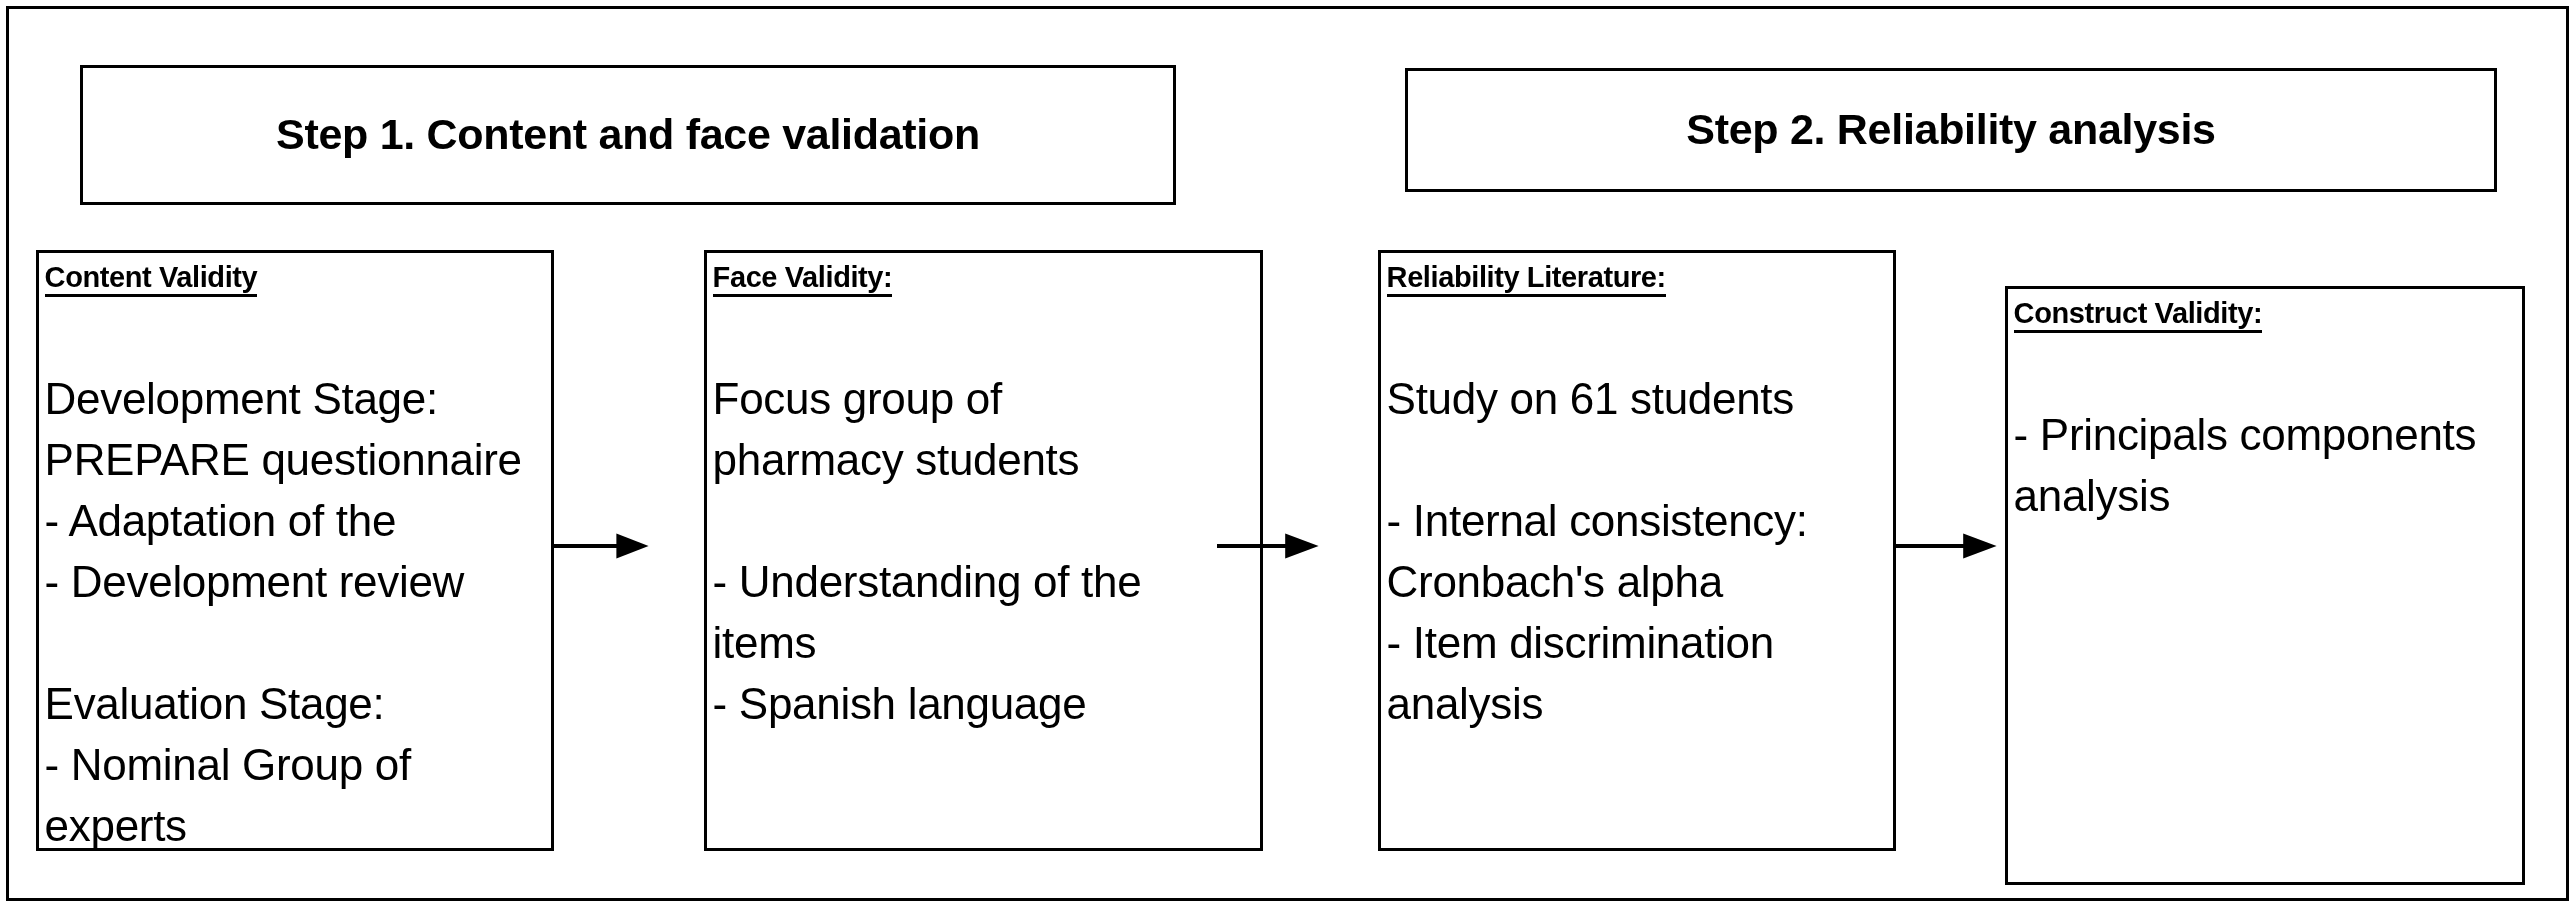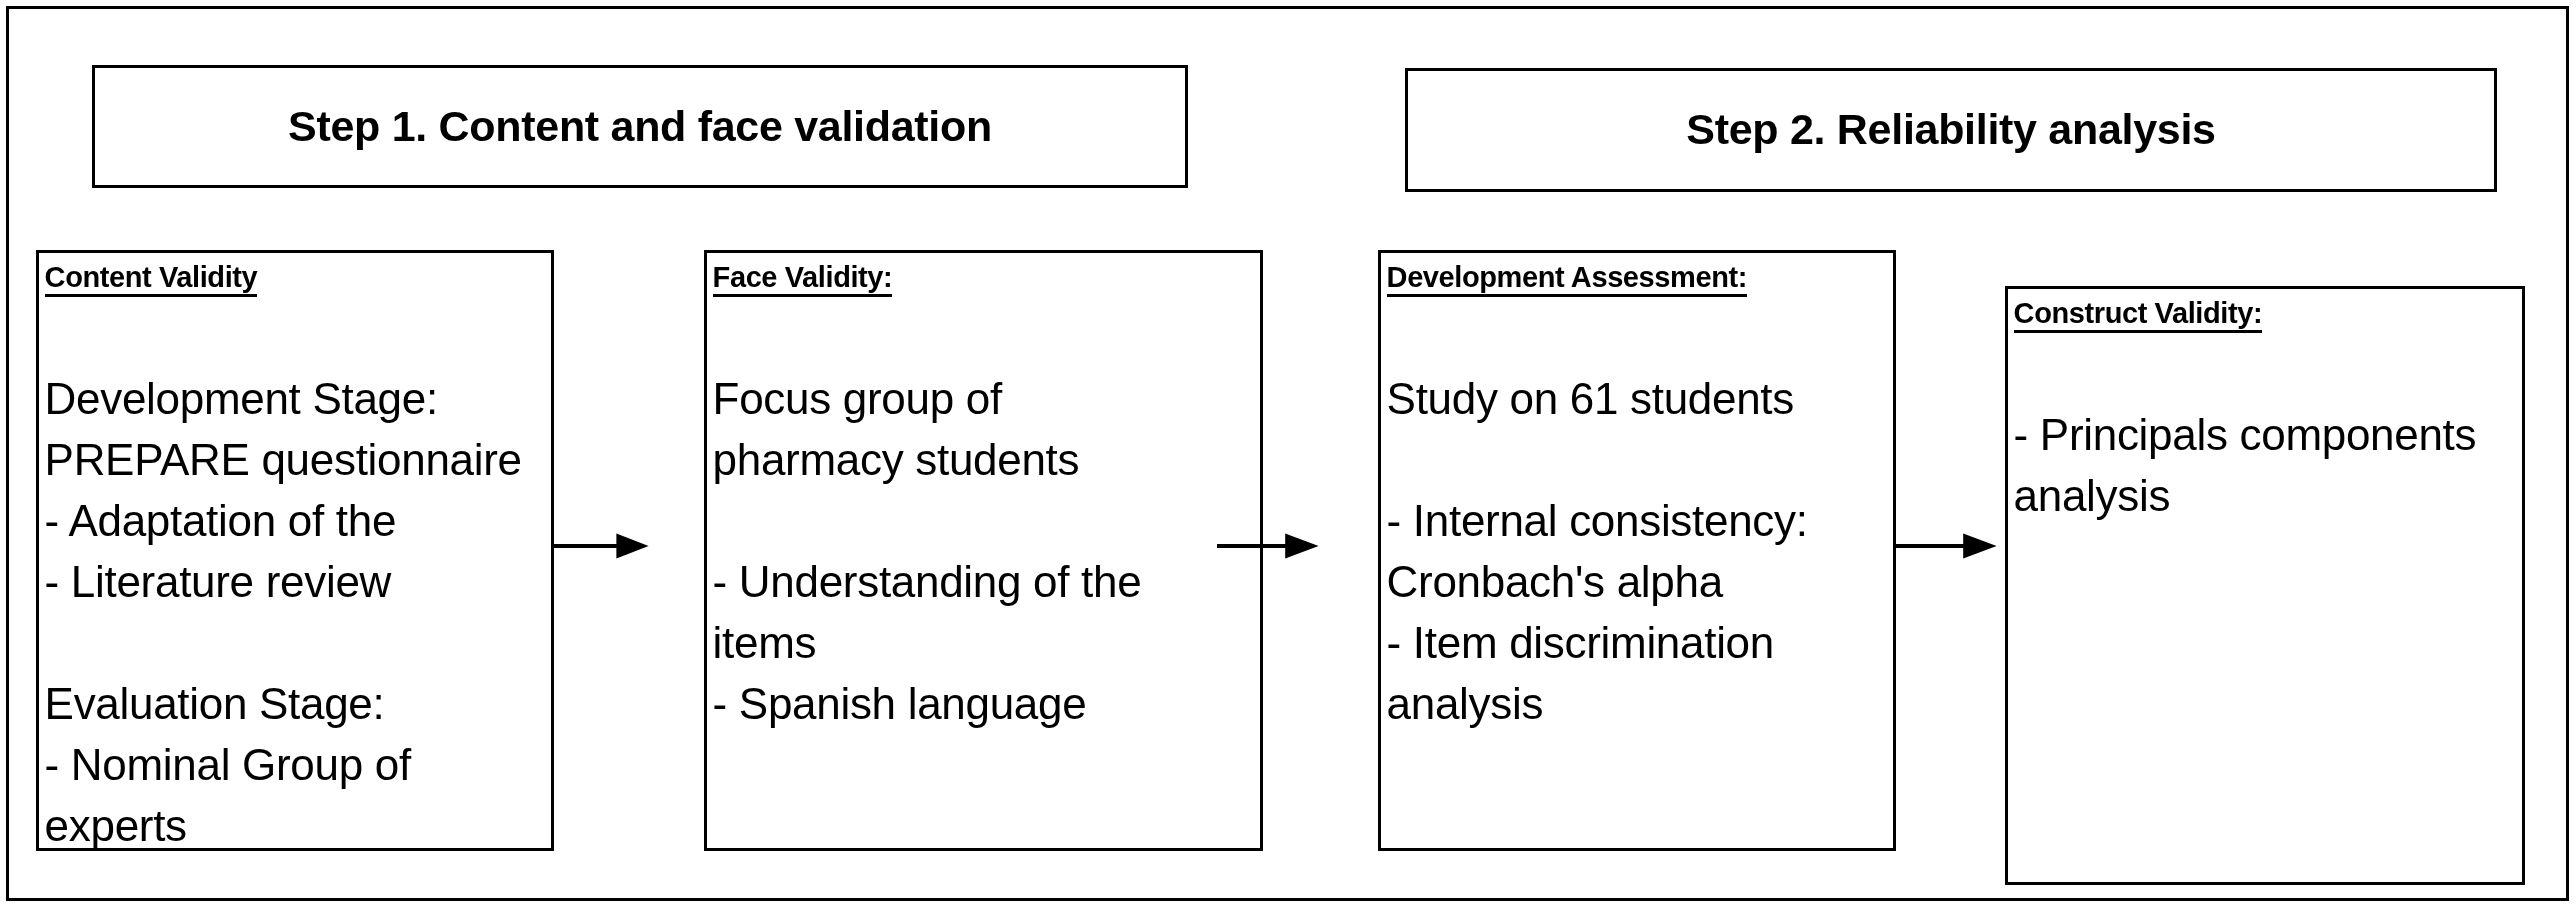--- a/index.html
+++ b/index.html
@@ -40,21 +40,21 @@
     justify-content: center;
   }
   .step-box .step-label {
     font-size: 43px;
     font-weight: bold;
     letter-spacing: -0.3px;
     line-height: 1.1;
     text-align: center;
     white-space: nowrap;
   }
-  #step-1-box { left: 92px; top: 65px;  width: 1096px; height: 123px; }
+  #step-1-box { left: 80px; top: 65px;  width: 1096px; height: 140px; }
   #step-2-box { left: 1405px; top: 68px; width: 1092px; height: 124px; justify-content: center; }
 
   
   .content-box {
     position: absolute;
     border: 3.5px solid #000000;
     box-sizing: border-box;
     background: #ffffff;
     padding: 5.6px 4.2px 4.2px 5.6px;
     overflow: hidden;
@@ -114,21 +114,21 @@
     <div class="step-label">Step 2. Reliability analysis</div>
   </div>
 
   <div class="content-box" id="content-box-1">
     <div class="box-title"><span>Content Validity</span></div>
     <div class="box-lines">
       <div class="box-line blank"></div>
       <div class="box-line">Development Stage:</div>
       <div class="box-line">PREPARE questionnaire</div>
       <div class="box-line">- Adaptation of the</div>
-      <div class="box-line">- Literature review</div>
+      <div class="box-line">- Development review</div>
       <div class="box-line blank"></div>
       <div class="box-line">Evaluation Stage:</div>
       <div class="box-line">- Nominal Group of</div>
       <div class="box-line">experts</div>
     </div>
   </div>
 
   <svg class="arrow" id="arrow-1-2" viewBox="0 0 140 40">
     <line x1="0" y1="20" x2="96" y2="20" stroke="#000000" stroke-width="6"></line>
     <polygon points="92,2 138,20 92,38" fill="#000000"></polygon>
@@ -146,21 +146,21 @@
       <div class="box-line"> - Spanish language</div>
     </div>
   </div>
 
   <svg class="arrow" id="arrow-2-3" viewBox="0 0 148 40">
     <line x1="0" y1="20" x2="102" y2="20" stroke="#000000" stroke-width="6"></line>
     <polygon points="98,2 146,20 98,38" fill="#000000"></polygon>
   </svg>
 
   <div class="content-box" id="content-box-3">
-    <div class="box-title"><span>Development Assessment:</span></div>
+    <div class="box-title"><span>Reliability Literature:</span></div>
     <div class="box-lines">
       <div class="box-line blank"></div>
       <div class="box-line">Study on 61 students</div>
       <div class="box-line blank"></div>
       <div class="box-line"> - Internal consistency:</div>
       <div class="box-line">Cronbach's alpha</div>
       <div class="box-line"> - Item discrimination</div>
       <div class="box-line">analysis</div>
     </div>
   </div>

